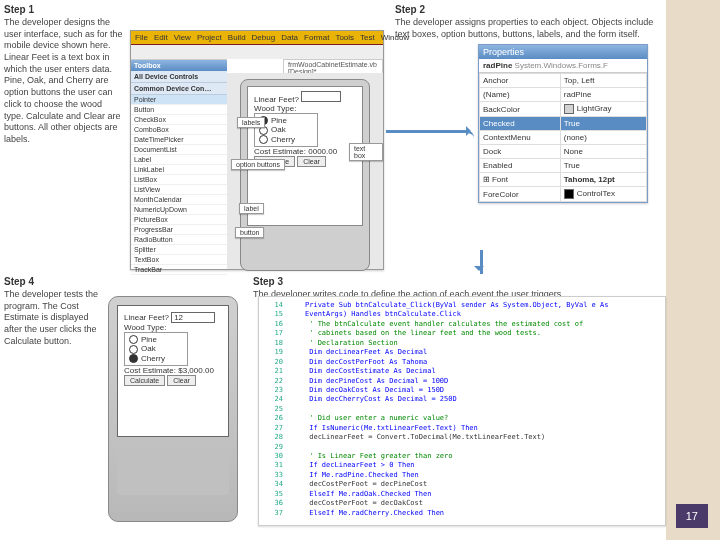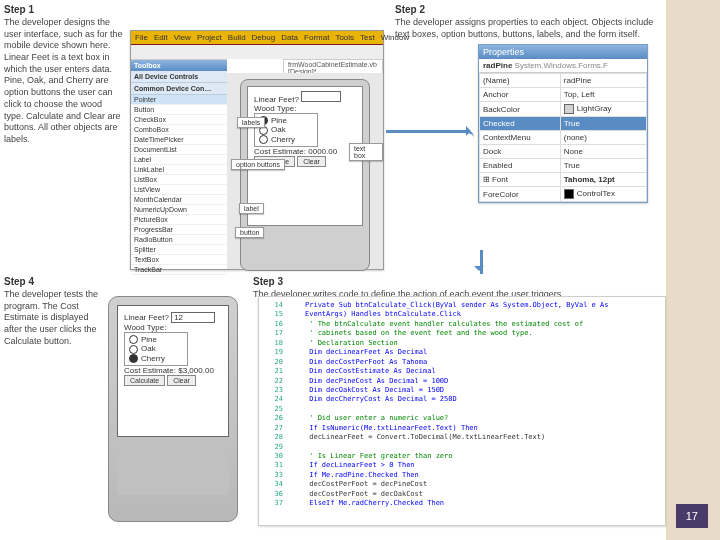--- a/index.html
+++ b/index.html
@@ -131,26 +131,26 @@
 
 <div class="arrow-rt"></div>
 <div class="arrow-dn"></div>
 
 <div class="props">
   <div class="props-hdr">Properties</div>
   <div class="props-obj"><b>radPine</b> <span style="color:#888">System.Windows.Forms.F</span></div>
   <table id="props-rows">
       <tbody>
         <tr>
+          <td>Anchor</td>
+          <td>Top, Left</td>
+        </tr>
+        <tr>
           <td>(Name)</td>
           <td>radPine</td>
-        </tr>
-        <tr>
-          <td>Anchor</td>
-          <td>Top, Left</td>
         </tr>
         <tr>
           <td>BackColor</td>
           <td><span class="swatch" style="background:#d3d3d3"></span>LightGray</td>
         </tr>
         <tr class="hl">
           <td>Checked</td>
           <td>True</td>
         </tr>
         <tr>
@@ -189,34 +189,35 @@
     <div class="field-row"><span>Cost Estimate:</span> <span>$3,000.00</span></div>
     <div><span class="btn">Calculate</span><span class="btn">Clear</span></div>
   </div>
   <div class="phone2-btns"></div>
 </div>
 
 <div class="code" id="code-block">
     <div><span class="ln">14</span><span class="kw">Private Sub btnCalculate_Click(ByVal sender As System.Object, ByVal e As</span></div>
     <div><span class="ln">15</span><span class="kw">EventArgs) Handles btnCalculate.Click</span></div>
     <div><span class="ln">16</span><span class="cm">    ' The btnCalculate event handler calculates the estimated cost of</span></div>
-    <div><span class="ln">17</span><span class="cm">    ' cabinets based on the event feet and the wood type.</span></div>
+    <div><span class="ln">17</span><span class="cm">    ' cabinets based on the linear feet and the wood tests.</span></div>
     <div><span class="ln">18</span><span class="cm">    ' Declaration Section</span></div>
     <div><span class="ln">19</span><span class="kw">    Dim decLinearFeet As Decimal</span></div>
     <div><span class="ln">20</span><span class="kw">    Dim decCostPerFoot As Tahoma</span></div>
     <div><span class="ln">21</span><span class="kw">    Dim decCostEstimate As Decimal</span></div>
     <div><span class="ln">22</span><span class="kw">    Dim decPineCost As Decimal = 100D</span></div>
     <div><span class="ln">23</span><span class="kw">    Dim decOakCost As Decimal = 150D</span></div>
     <div><span class="ln">24</span><span class="kw">    Dim decCherryCost As Decimal = 250D</span></div>
     <div><span class="ln">25</span><span></span></div>
     <div><span class="ln">26</span><span class="cm">    ' Did user enter a numeric value?</span></div>
     <div><span class="ln">27</span><span class="kw">    If IsNumeric(Me.txtLinearFeet.Text) Then</span></div>
     <div><span class="ln">28</span><span>        decLinearFeet = Convert.ToDecimal(Me.txtLinearFeet.Text)</span></div>
     <div><span class="ln">29</span><span></span></div>
     <div><span class="ln">30</span><span class="cm">        ' Is Linear Feet greater than zero</span></div>
     <div><span class="ln">31</span><span class="kw">        If decLinearFeet &gt; 0 Then</span></div>
     <div><span class="ln">33</span><span class="kw">            If Me.radPine.Checked Then</span></div>
     <div><span class="ln">34</span><span>                decCostPerFoot = decPineCost</span></div>
+    <div><span class="ln">35</span><span class="kw">            ElseIf Me.radOak.Checked Then</span></div>
     <div><span class="ln">36</span><span>                decCostPerFoot = decOakCost</span></div>
     <div><span class="ln">37</span><span class="kw">            ElseIf Me.radCherry.Checked Then</span></div>
   </div>
 
 <div class="page-badge">17</div>
 
 </body></html>

